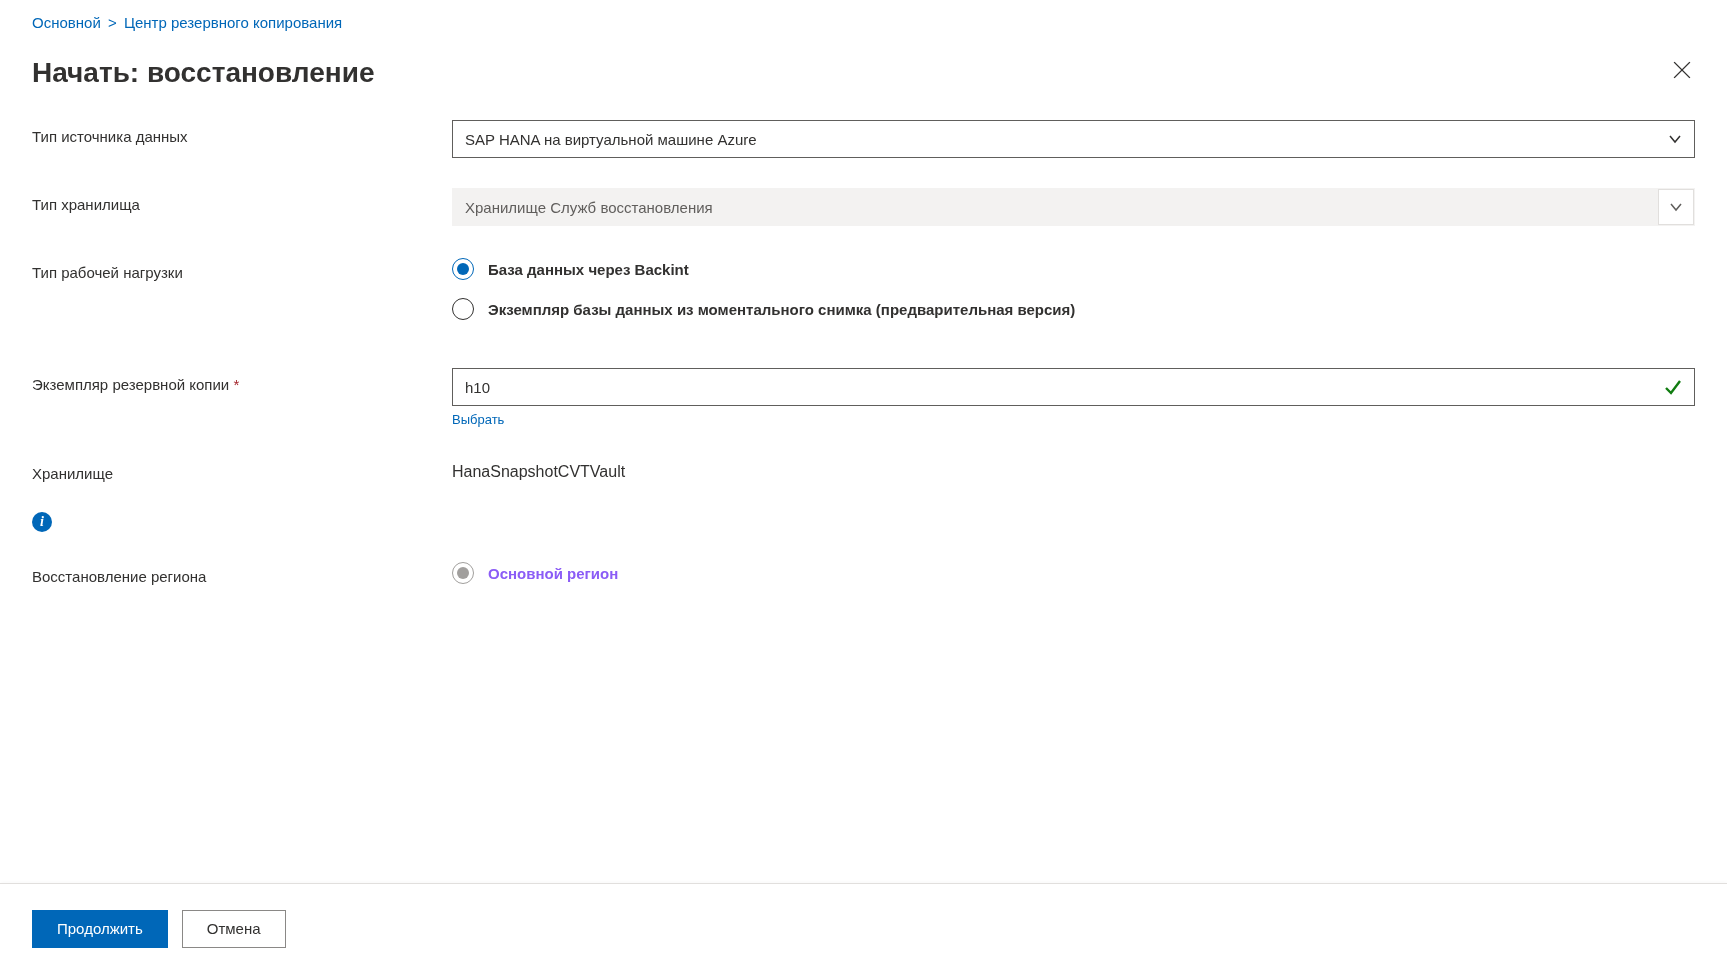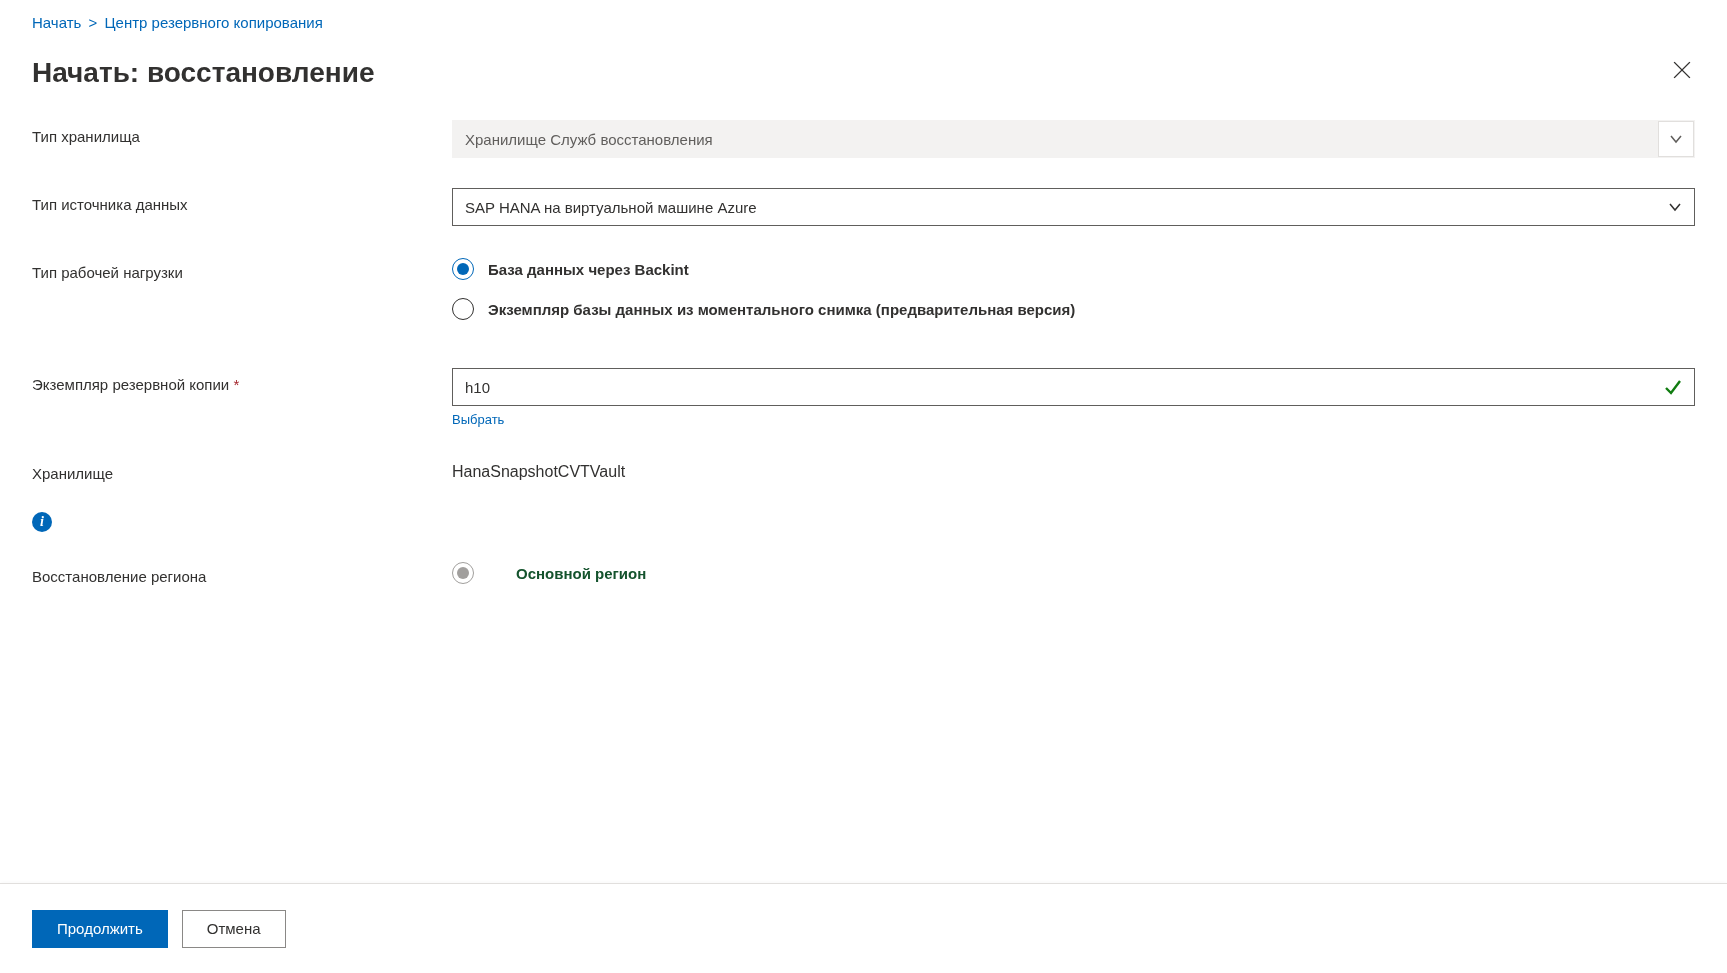--- a/index.html
+++ b/index.html
@@ -86,21 +86,21 @@
     margin-right: -12px;
   }
   .radio-group { padding-top: 2px; font-weight: bold; }
   .radio-item {
     display: flex;
     align-items: center;
     margin-bottom: 18px;
     cursor: pointer;
     font-size: 15px;
   }
-  .radio-item.disabled { color: #14532d; cursor: default; gap: 28px; }
+  .radio-item.disabled { color: #8b5cf6; cursor: default; }
   .radio-outer {
     width: 22px; height: 22px;
     border-radius: 50%;
     border: 1.5px solid #323130;
     display: flex; align-items: center; justify-content: center;
     margin-right: 14px;
     flex-shrink: 0;
   }
   .radio-item.selected .radio-outer { border-color: #0067b8; }
   .radio-item.selected .radio-inner {
@@ -155,59 +155,59 @@
   }
   .btn-primary { background: #0067b8; color: #fff; border: 1px solid #0067b8;}
   .btn-secondary { background: #fff; color: #323130; border: 1px solid #8a8886; }
   .chev svg { width:14px; height:14px; stroke:#323130; stroke-width:1.5; fill:none;}
   .select-box.disabled .chev svg { stroke:#605e5c;}
 </style>
 </head>
 <body>
 
 <div class="breadcrumb">
-  <a>Начать</a>
+  <a>Основной</a>
   <span class="sep">&gt;</span>
   <a>Центр резервного копирования</a>
 </div>
 
 <div class="header">
   <h1>Начать: восстановление</h1>
   <div class="close-btn">
     <svg viewBox="0 0 16 16">
         <line x1="1" y1="1" x2="15" y2="15"></line>
         <line x1="15" y1="1" x2="1" y2="15"></line>
       </svg>
   </div>
 </div>
 
 <div class="content">
 
   <div class="form-row">
+    <div class="label-col">Тип источника данных</div>
+    <div class="field-col">
+      <div class="select-box">
+        <span>SAP HANA на виртуальной машине Azure</span>
+        <span class="chev"><svg viewBox="0 0 14 14">
+              <polyline points="2,4 7,10 12,4"></polyline>
+            </svg></span>
+      </div>
+    </div>
+  </div>
+
+  <div class="form-row">
     <div class="label-col">Тип хранилища</div>
     <div class="field-col">
       <div class="select-box disabled">
         <span>Хранилище Служб восстановления</span>
         <span class="chev-wrap">
             <span class="chev"><svg viewBox="0 0 14 14">
                 <polyline points="2,4 7,10 12,4"></polyline>
               </svg></span>
           </span>
-      </div>
-    </div>
-  </div>
-
-  <div class="form-row">
-    <div class="label-col">Тип источника данных</div>
-    <div class="field-col">
-      <div class="select-box">
-        <span>SAP HANA на виртуальной машине Azure</span>
-        <span class="chev"><svg viewBox="0 0 14 14">
-              <polyline points="2,4 7,10 12,4"></polyline>
-            </svg></span>
       </div>
     </div>
   </div>
 
   <div class="form-row">
     <div class="label-col">Тип рабочей нагрузки</div>
     <div class="field-col">
       <div class="radio-group">
         <div class="radio-item selected">
           <span class="radio-outer">

